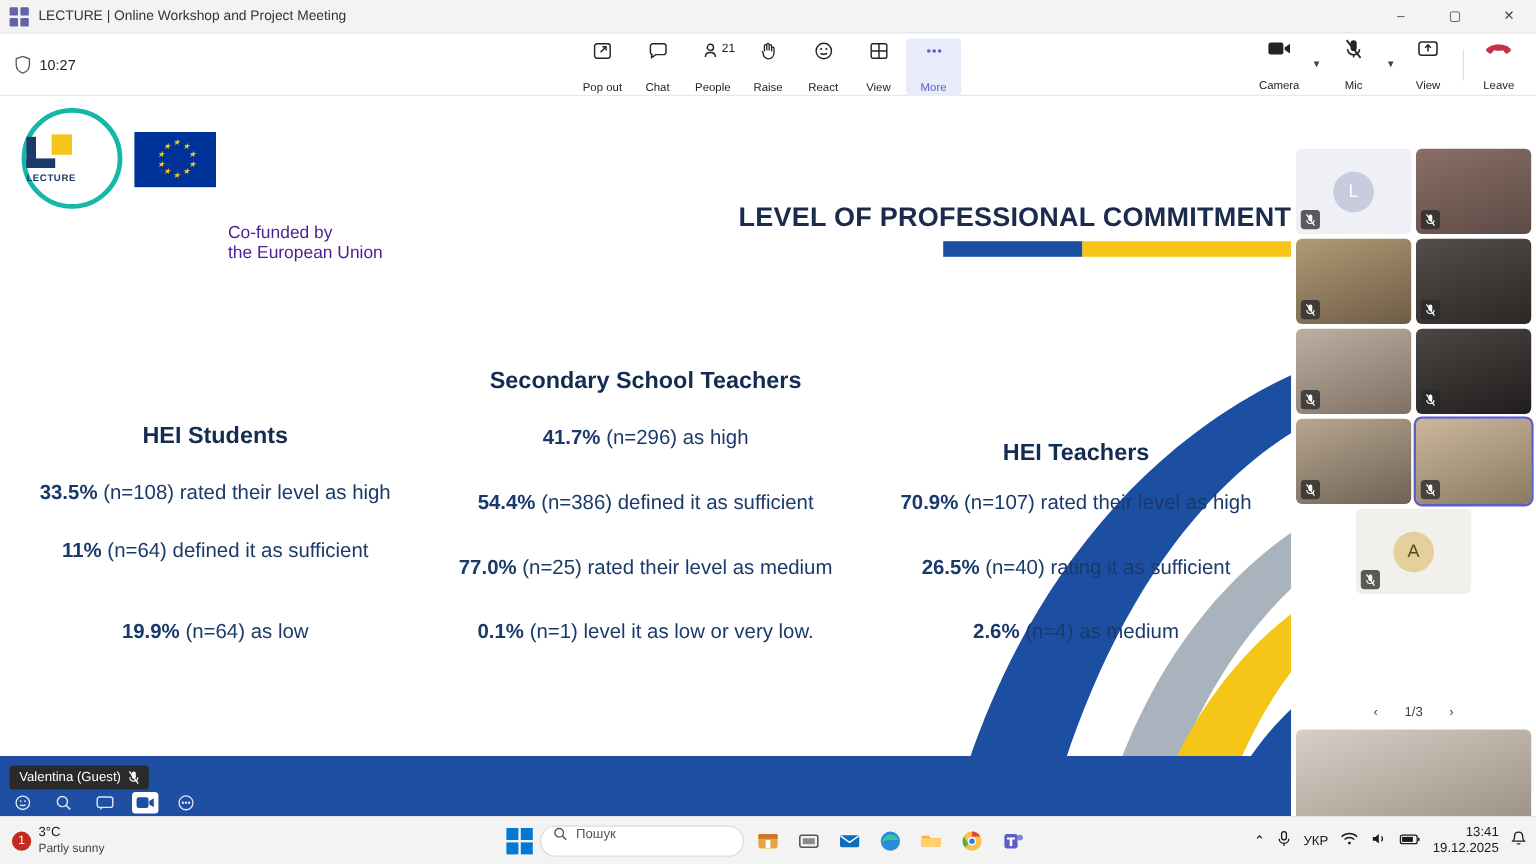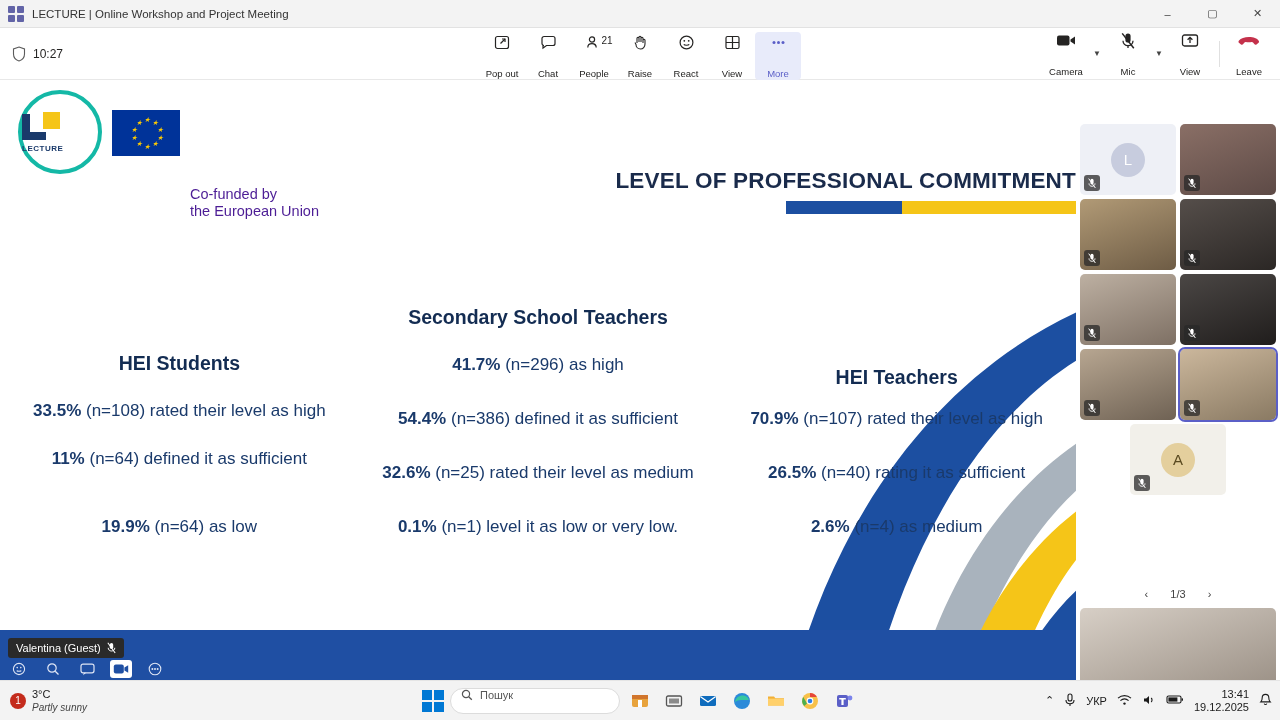--- a/index.html
+++ b/index.html
@@ -165,21 +165,21 @@
     position: absolute; left: 0; bottom: 0; width: 1280px; height: 40px;
     background: #f3f3f3; display: flex; align-items: center;
     border-top: 1px solid #e5e5e5;
   }
   .weather { display: flex; align-items: center; gap: 6px; margin-left: 10px; }
   .weather .bubble {
     width: 16px; height: 16px; border-radius: 50%; background: #c42b1c; color: #fff;
     font-size: 10px; display: flex; align-items: center; justify-content: center;
   }
   .weather .wtxt { font-size: 11px; line-height: 13px; color: #1b1b1b; }
-  .weather .wtxt .sub { font-size: 10px; color: #444; font-style: italic; }
+  .weather .wtxt .sub { font-size: 10px; color: #444; }
 
   .tb-center { position: absolute; left: 50%; transform: translateX(-50%); display: flex; align-items: center; gap: 6px; }
   .win-logo { width: 22px; height: 22px; display: grid; grid-template-columns: 1fr 1fr; grid-gap: 2px; }
   .win-logo i { background: #0078d4; display: block; }
   .searchbox {
     width: 170px; height: 26px; background: #fff; border: 1px solid #dcdcdc; border-radius: 13px;
     display: flex; gap: 7px; padding: 0 10px; font-size: 11px; color: #555;
   }
   .tb-icon { width: 28px; height: 28px; display: flex; align-items: center; justify-content: center; border-radius: 4px; }
   .tray { margin-left: auto; display: flex; align-items: center; gap: 10px; padding-right: 8px; font-size: 11px; color: #1b1b1b; }
@@ -404,21 +404,21 @@
             <span>as high</span>
           </div>
           <div class="sp" style="height:28px"></div>
           <div class="stat">
             <b>54.4%</b>
             <span>(n=386)</span>
             <span>defined it as sufficient</span>
           </div>
           <div class="sp" style="height:28px"></div>
           <div class="stat">
-            <b>32.6%</b>
+            <b>77.0%</b>
             <span>(n=25)</span>
             <span>rated their level as medium</span>
           </div>
           <div class="sp" style="height:28px"></div>
           <div class="stat">
             <b>0.1%</b>
             <span>(n=1)</span>
             <span>level it as low or very low.</span>
           </div>
         </div>

